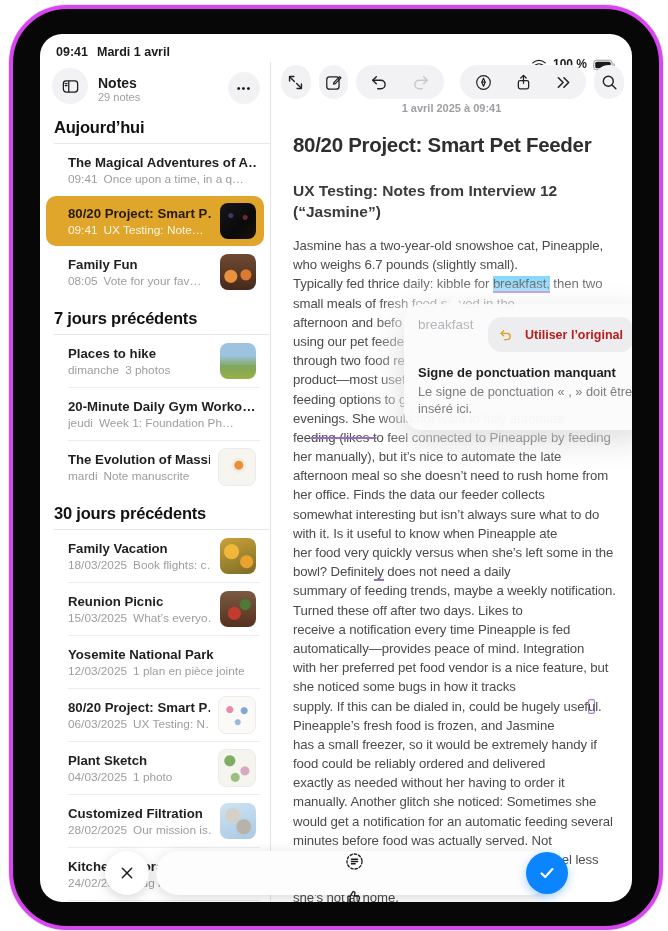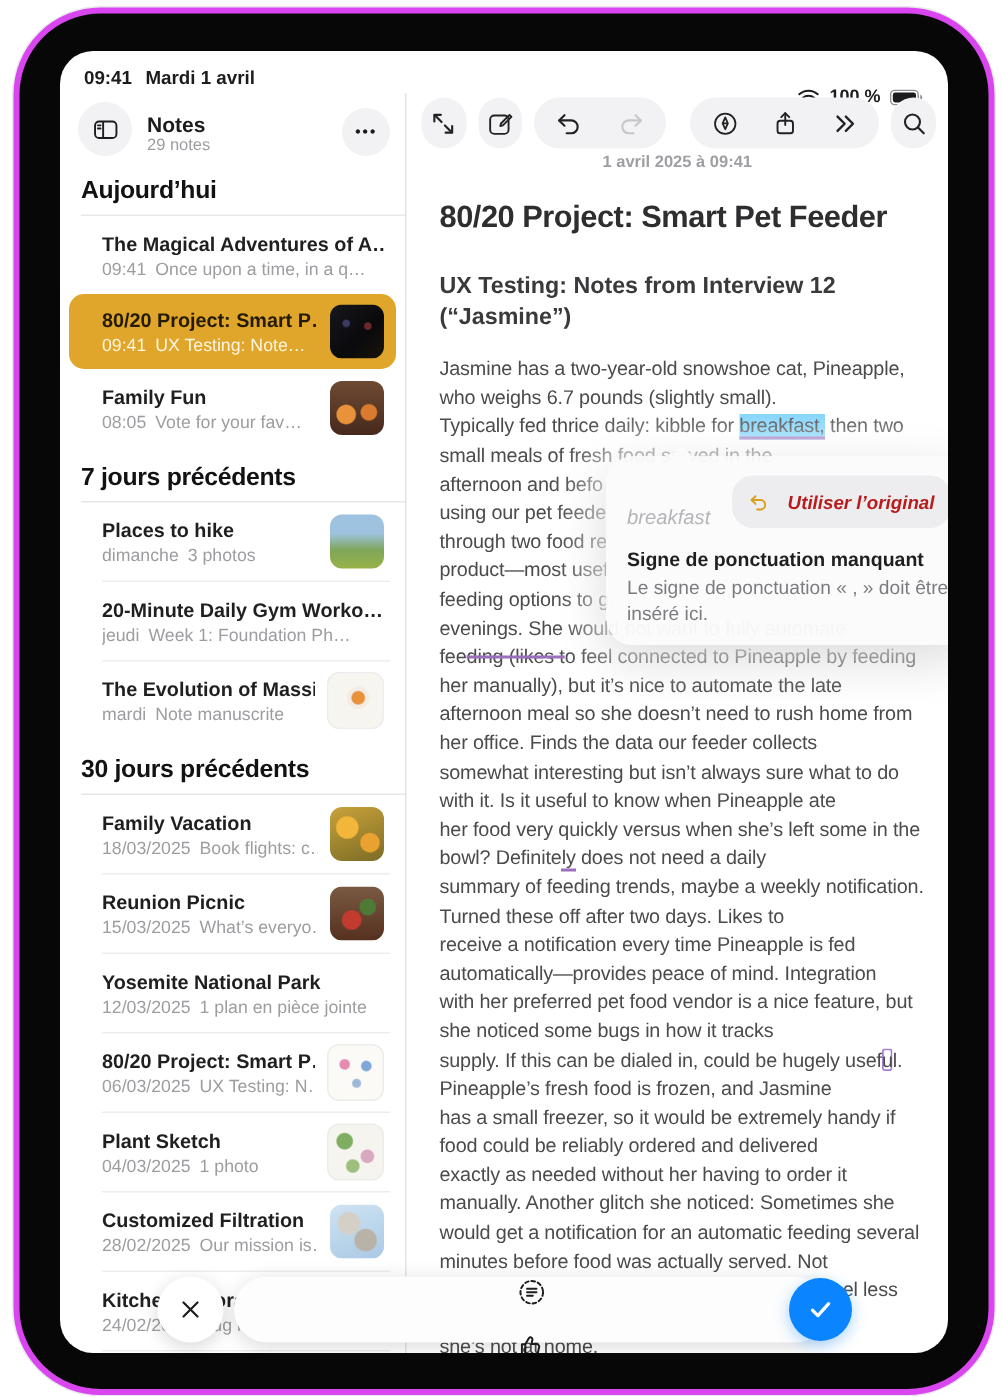--- a/index.html
+++ b/index.html
@@ -94,21 +94,21 @@
   .sg-st{text-decoration:line-through;text-decoration-color:#9C6FBE;text-decoration-thickness:1.5px;}
   .sg-ul{border-bottom:2px solid #9C6FBE;}
   .sg-cb{box-shadow:inset 0 0 0 1.2px #a77fd0;border-radius:2px;}
   .sg-ind{display:inline-block;margin-left:220px;}
   
   .popup{position:absolute;left:364px;top:270px;width:216px;border-radius:18px;
          background:rgba(251,251,252,0.97);z-index:5;padding:13px 14px 13px;
          box-shadow:0 10px 34px rgba(0,0,0,0.14),0 0 24px 14px rgba(255,255,255,0.72);}
   .popup::before{content:"";position:absolute;top:-5px;left:44px;width:12px;height:12px;
          background:rgba(251,251,252,0.97);transform:rotate(45deg);border-radius:3px;}
-  .popup-row1{display:flex;align-items:flex-end;justify-content:space-between;font-style:italic;}
+  .popup-row1{display:flex;align-items:flex-start;justify-content:space-between;}
   .popup-orig{font-size:13.5px;color:#b5b5b9;}
   .popup-revert{display:flex;align-items:center;gap:12px;background:#ededf0;border-radius:14px;
                 height:27px;padding:4px 11px;color:#b91c1c;font-weight:700;font-size:12.5px;}
   .popup-revert .ic{width:14px;height:14px;}
   .popup-title{margin-top:13px;font-size:13px;font-weight:700;color:#1f1f21;}
   .popup-detail{margin-top:3px;font-size:12.8px;color:#7c7c80;line-height:17px;}
   
   .bbar{position:absolute;left:0;right:0;top:817px;height:44px;z-index:6;}
   .close-btn{position:absolute;left:65px;top:0;width:44px;height:44px;border-radius:22px;
              background:#fff;box-shadow:0 3px 12px rgba(0,0,0,0.16);display:flex;

